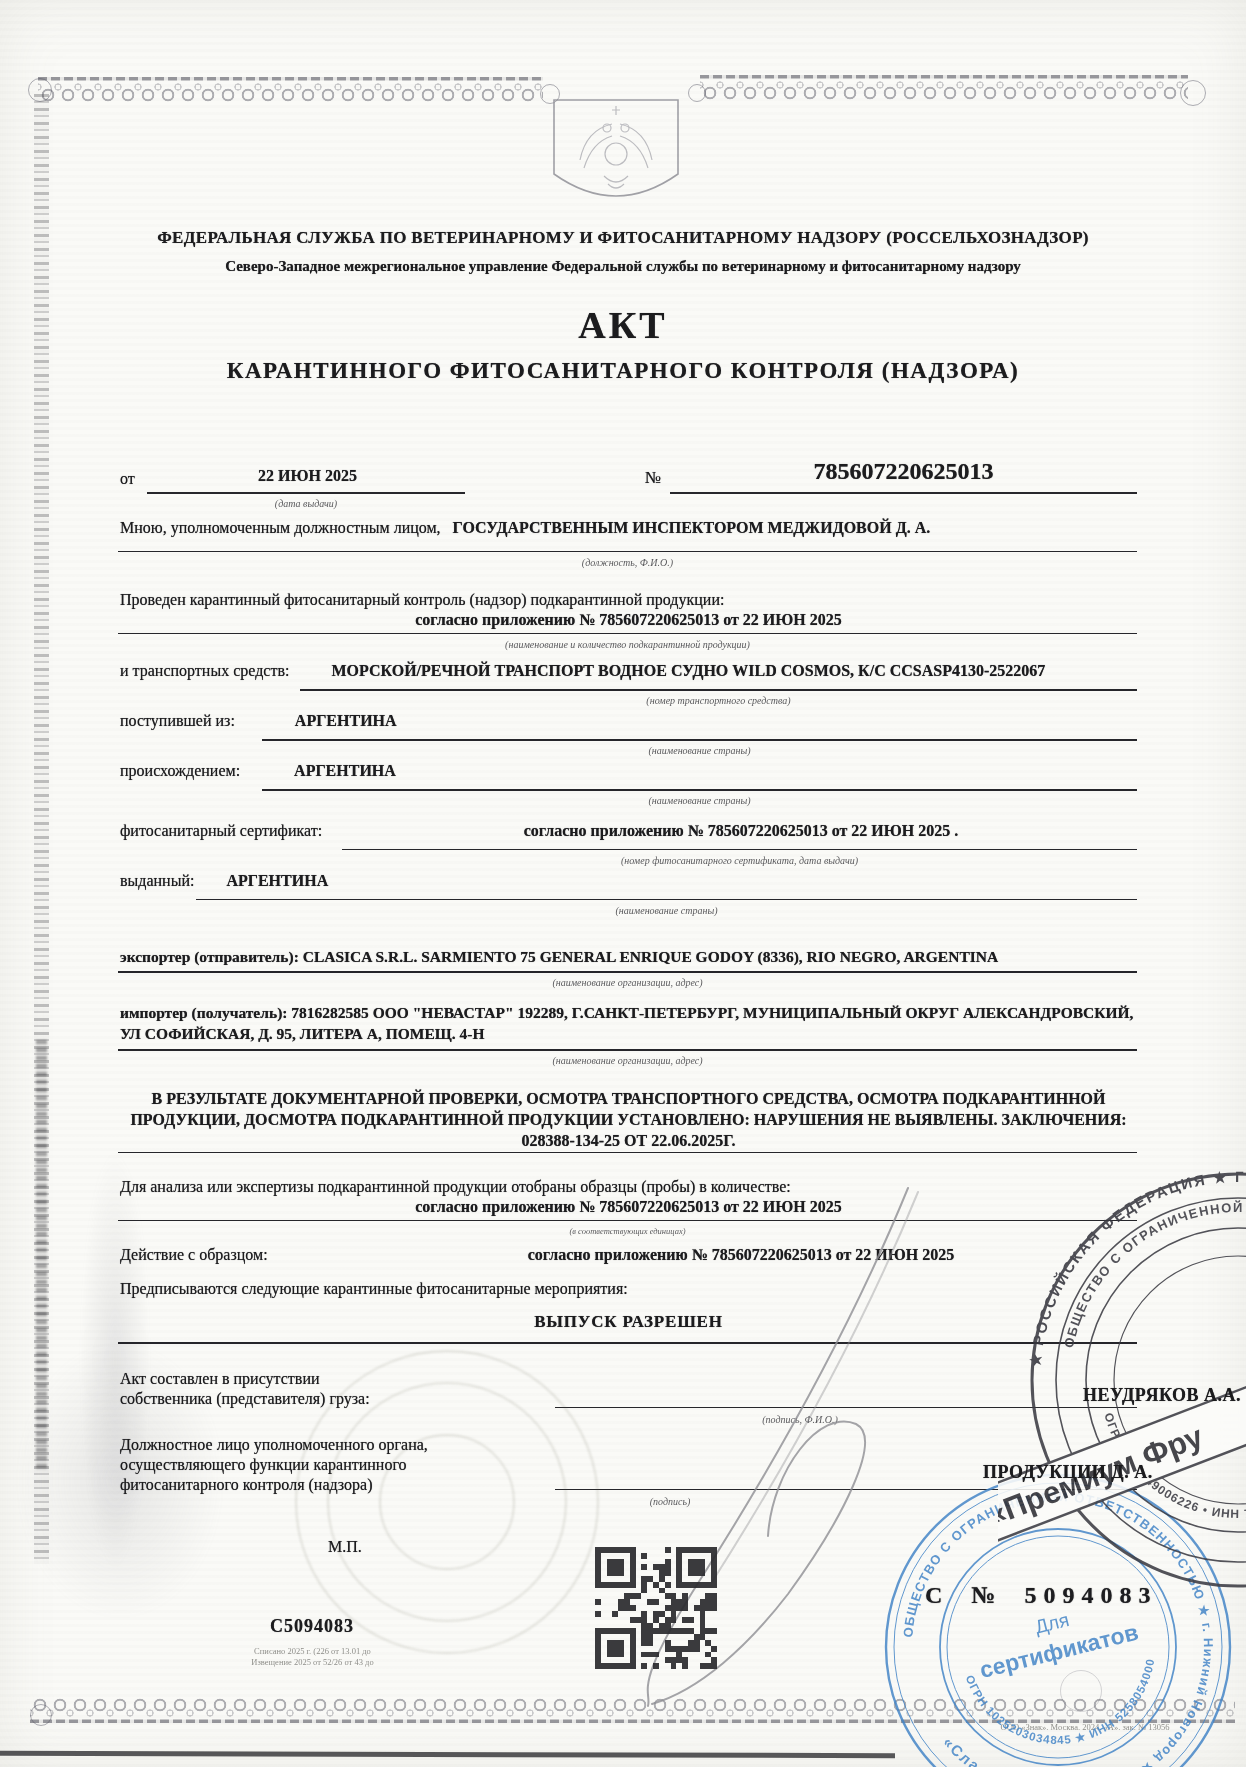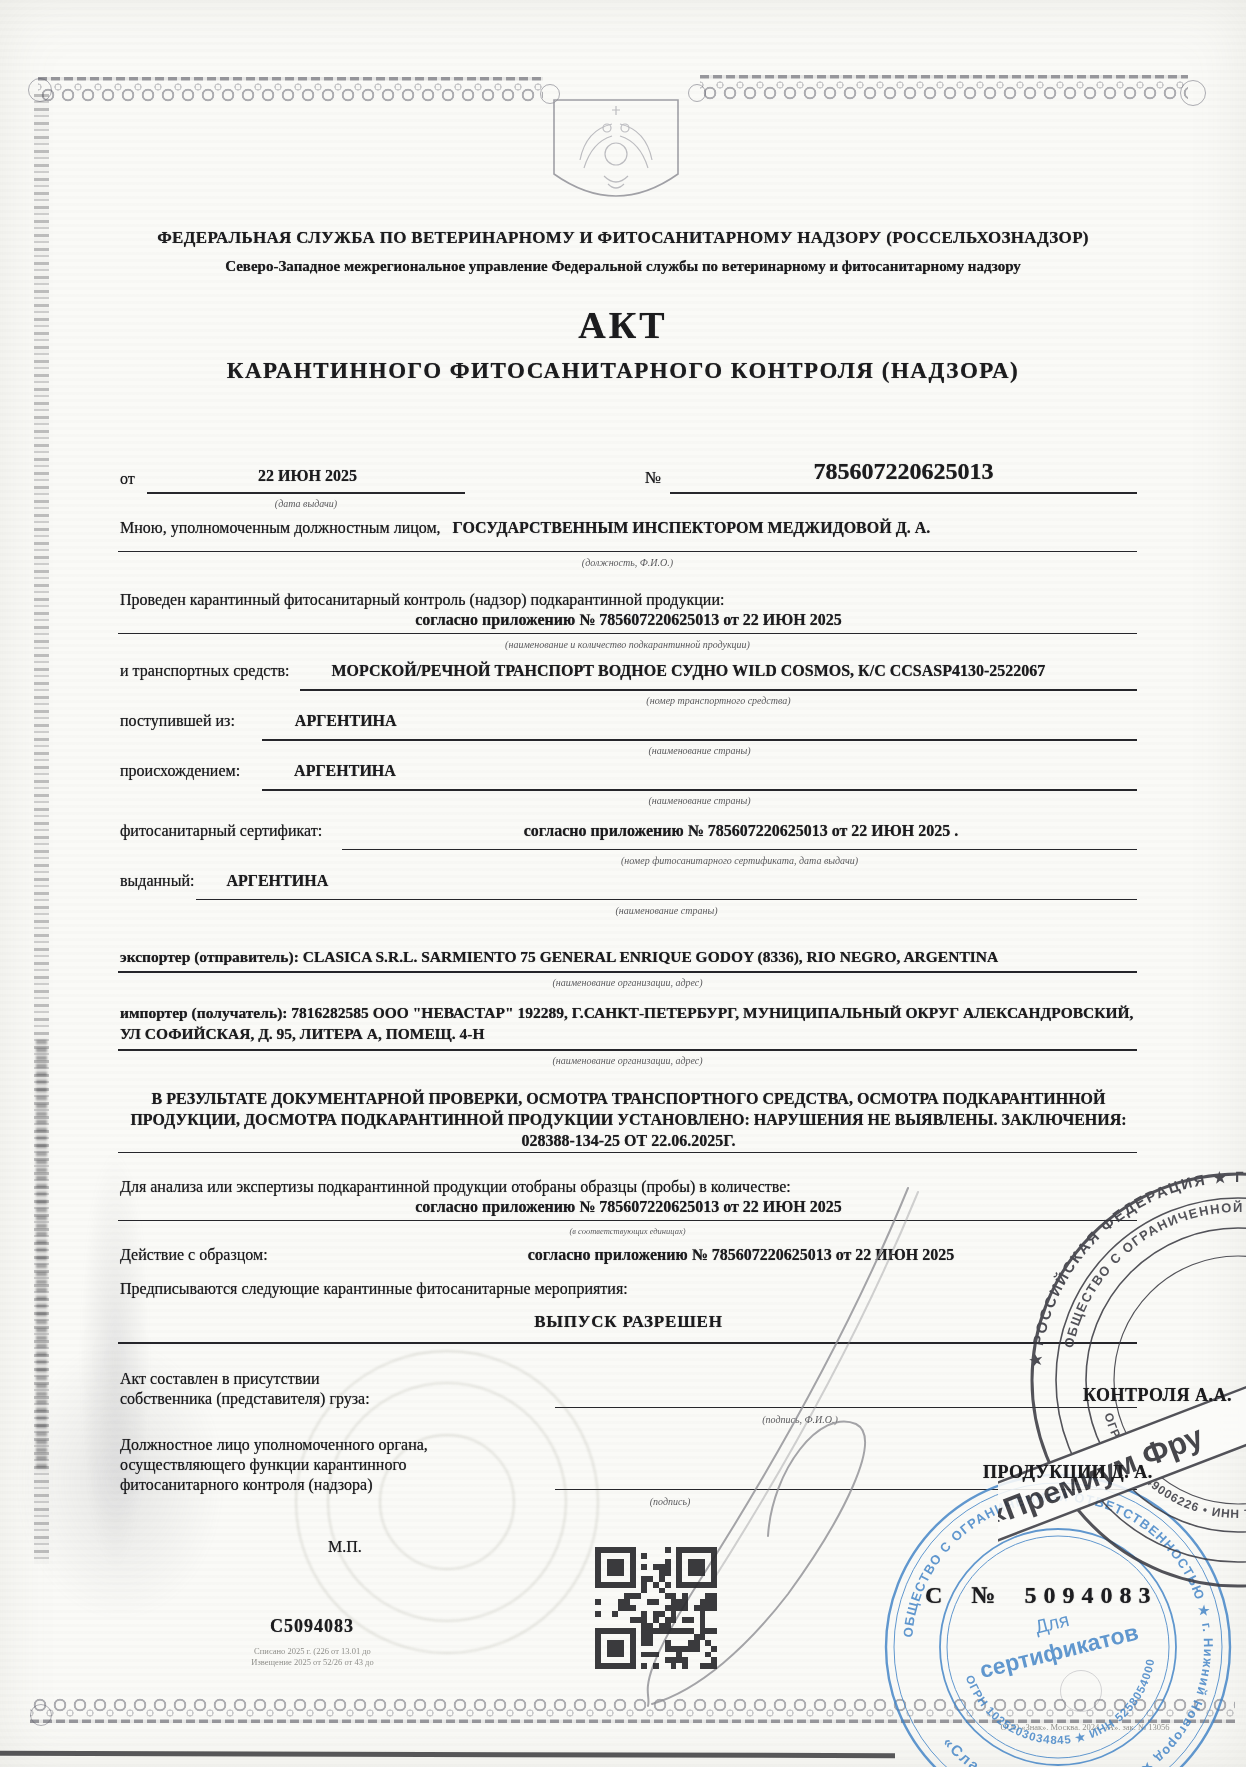--- a/index.html
+++ b/index.html
@@ -161,21 +161,21 @@
 
   <div class="lbl" style="left:120px;top:1280px;">Предписываются следующие карантинные фитосанитарные мероприятия:</div>
 
   <div class="lbl ctr b" style="left:120px;top:1312px;width:1017px;font-size:17px;letter-spacing:.8px;">ВЫПУСК РАЗРЕШЕН</div>
   <div class="ul thick" style="left:118px;top:1342px;width:1019px;"></div>
 
   <div class="lbl" style="left:120px;top:1370px;">Акт составлен в присутствии</div>
   <div class="lbl" style="left:120px;top:1390px;">собственника (представителя) груза:</div>
   <div class="ul" style="left:555px;top:1407px;width:582px;"></div>
   <div class="cap" style="left:655px;top:1414px;width:290px;">(подпись, Ф.И.О.)</div>
-  <div class="name" style="left:1083px;top:1385px;">КОНТРОЛЯ А.А.</div>
+  <div class="name" style="left:1083px;top:1385px;">НЕУДРЯКОВ А.А.</div>
 
   <div class="lbl" style="left:120px;top:1436px;">Должностное лицо уполномоченного органа,</div>
   <div class="lbl" style="left:120px;top:1456px;">осуществляющего функции карантинного</div>
   <div class="lbl" style="left:120px;top:1476px;">фитосанитарного контроля (надзора)</div>
   <div class="ul" style="left:555px;top:1489px;width:582px;"></div>
   <div class="cap" style="left:600px;top:1496px;width:140px;">(подпись)</div>
   <div class="name" style="left:983px;top:1462px;">ПРОДУКЦИИ Д. А.</div>
 
   <div class="lbl" style="left:328px;top:1538px;">М.П.</div>
   <div class="lbl b" style="left:270px;top:1616px;font-size:18px;letter-spacing:1px;">С5094083</div>

